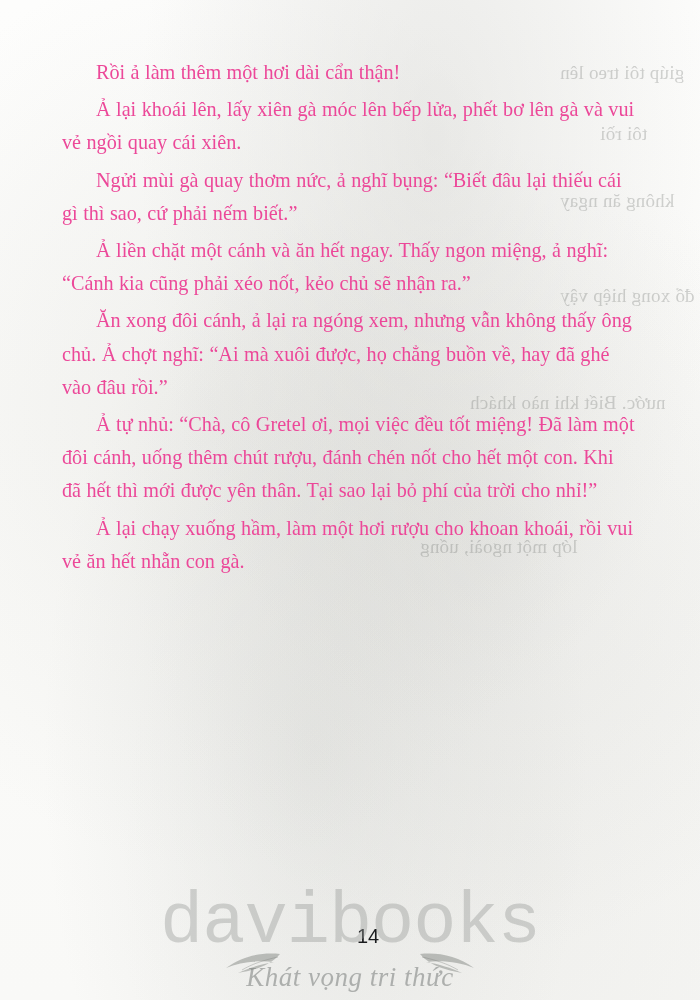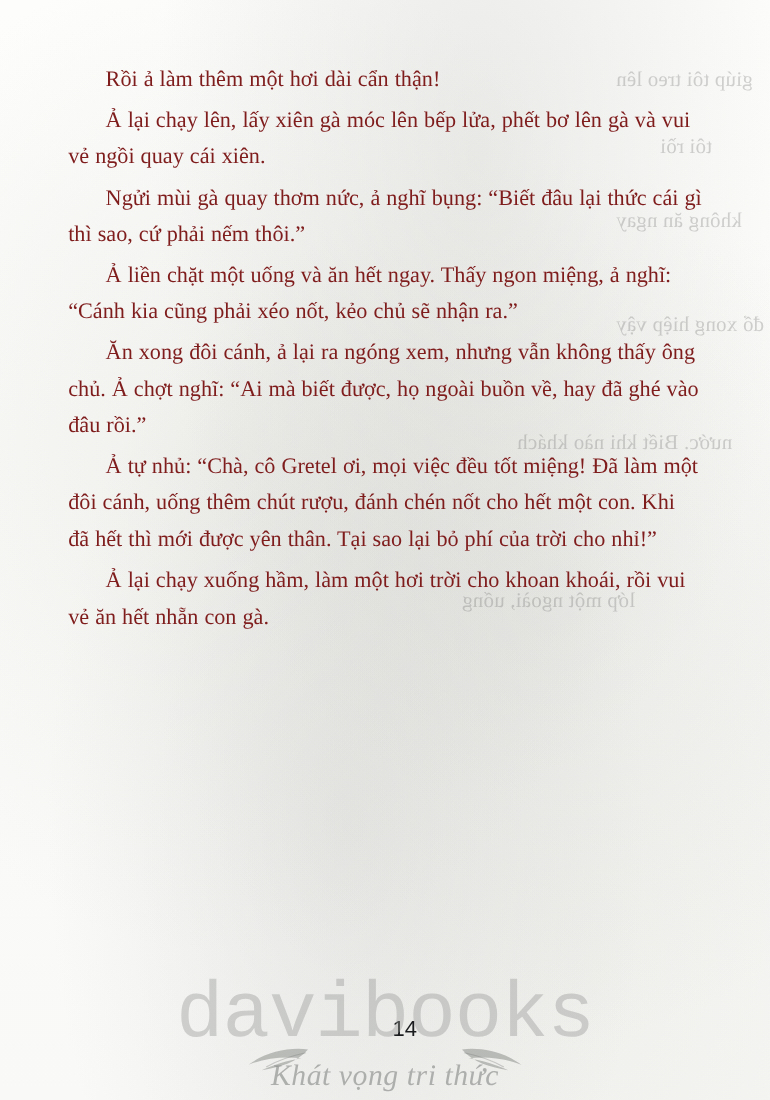--- a/index.html
+++ b/index.html
@@ -43,21 +43,21 @@
   .content {
     position: absolute;
     left: 0; right: 0; top: 0; bottom: 0;
   }
 
   .body-text {
     position: absolute;
     left: 62px;
     top: 56px;
     width: 576px;
-    color: #7f1d1d;
+    color: #ec4899;
     font-size: 20.2px;
     line-height: 33.2px;
     text-align: left;
   }
   .body-text p {
     margin: 0 0 4px 0;
     text-indent: 34px;
     word-spacing: 0.4px;
   }
 
@@ -114,26 +114,26 @@
 <div class="bleed" style="left:560px; top:190px;">không ăn ngay</div>
 <div class="bleed" style="left:560px; top:285px;">Thôi tao đành đây đổ xong hiệp vậy</div>
 <div class="bleed" style="left:470px; top:392px;">nước. Biết khi nào khách</div>
 <div class="bleed" style="left:600px; top:123px;">tôi rồi</div>
 <div class="bleed" style="left:420px; top:536px;">lớp một ngoài, uống</div>
 
 <div class="content">
 
   <div class="body-text">
     <p>Rồi ả làm thêm một hơi dài cẩn thận!</p>
-    <p>Ả lại chạy lên, lấy xiên gà móc lên bếp lửa, phết bơ lên gà và vui vẻ ngồi quay cái xiên.</p>
-    <p>Ngửi mùi gà quay thơm nức, ả nghĩ bụng: “Biết đâu lại thức cái gì thì sao, cứ phải nếm thôi.”</p>
-    <p>Ả liền chặt một uống và ăn hết ngay. Thấy ngon miệng, ả nghĩ: “Cánh kia cũng phải xéo nốt, kẻo chủ sẽ nhận ra.”</p>
-    <p>Ăn xong đôi cánh, ả lại ra ngóng xem, nhưng vẫn không thấy ông chủ. Ả chợt nghĩ: “Ai mà biết được, họ ngoài buồn về, hay đã ghé vào đâu rồi.”</p>
+    <p>Ả lại khoái lên, lấy xiên gà móc lên bếp lửa, phết bơ lên gà và vui vẻ ngồi quay cái xiên.</p>
+    <p>Ngửi mùi gà quay thơm nức, ả nghĩ bụng: “Biết đâu lại thiếu cái gì thì sao, cứ phải nếm biết.”</p>
+    <p>Ả liền chặt một cánh và ăn hết ngay. Thấy ngon miệng, ả nghĩ: “Cánh kia cũng phải xéo nốt, kẻo chủ sẽ nhận ra.”</p>
+    <p>Ăn xong đôi cánh, ả lại ra ngóng xem, nhưng vẫn không thấy ông chủ. Ả chợt nghĩ: “Ai mà xuôi được, họ chẳng buồn về, hay đã ghé vào đâu rồi.”</p>
     <p>Ả tự nhủ: “Chà, cô Gretel ơi, mọi việc đều tốt miệng! Đã làm một đôi cánh, uống thêm chút rượu, đánh chén nốt cho hết một con. Khi đã hết thì mới được yên thân. Tại sao lại bỏ phí của trời cho nhỉ!”</p>
-    <p>Ả lại chạy xuống hầm, làm một hơi trời cho khoan khoái, rồi vui vẻ ăn hết nhẵn con gà.</p>
+    <p>Ả lại chạy xuống hầm, làm một hơi rượu cho khoan khoái, rồi vui vẻ ăn hết nhẵn con gà.</p>
   </div>
 
   <div class="page-number">14</div>
 
   <div class="watermark">
     <div class="wm-main">davibooks</div>
     <div class="wm-sub">Khát vọng tri thức</div>
   </div>
 
   <svg class="wm-leaf left" viewBox="0 0 70 26">

